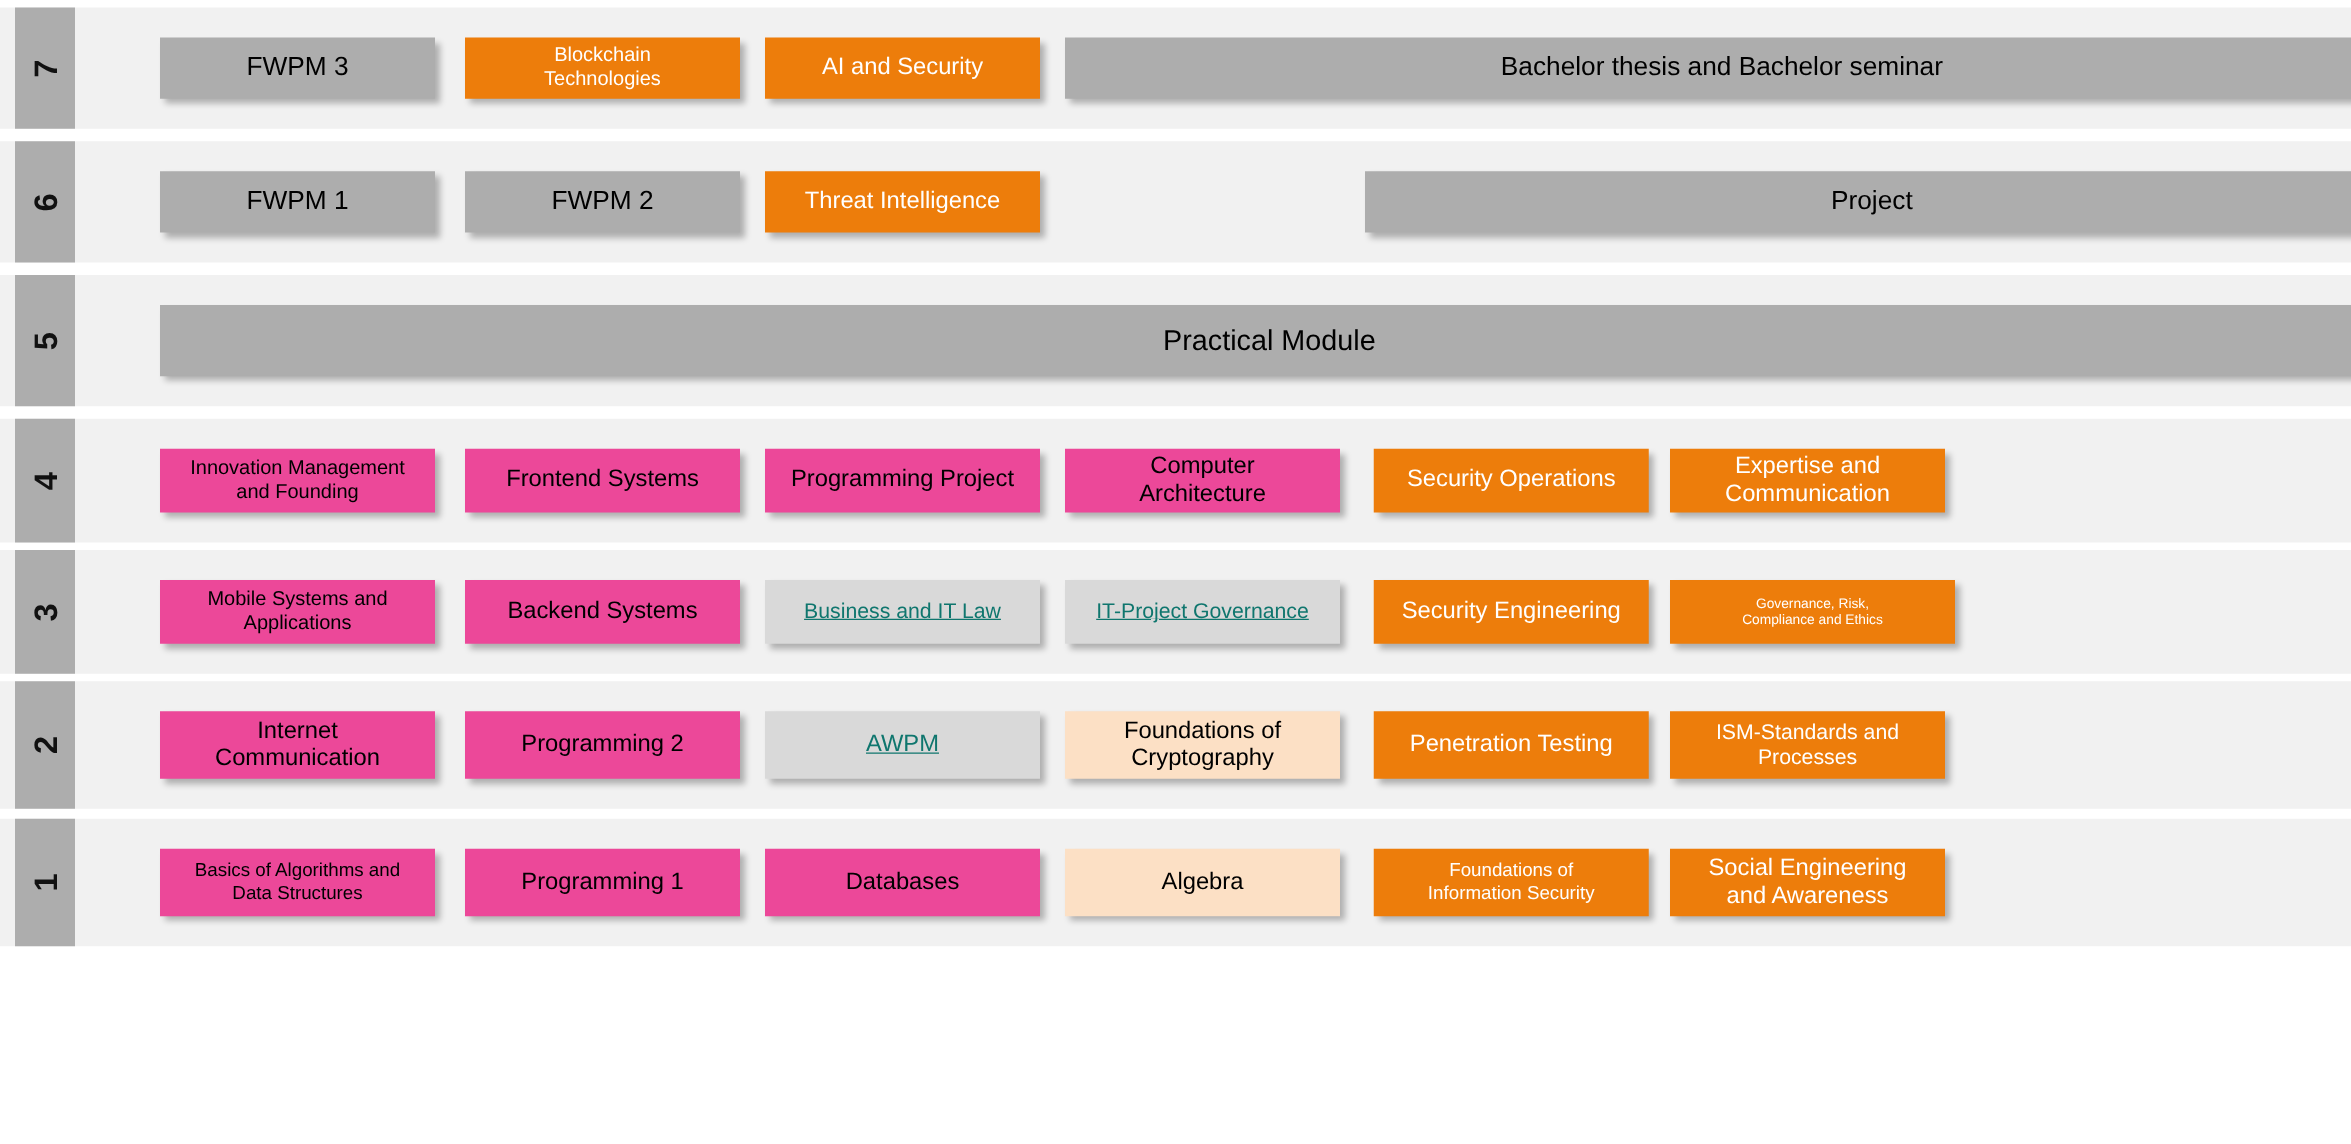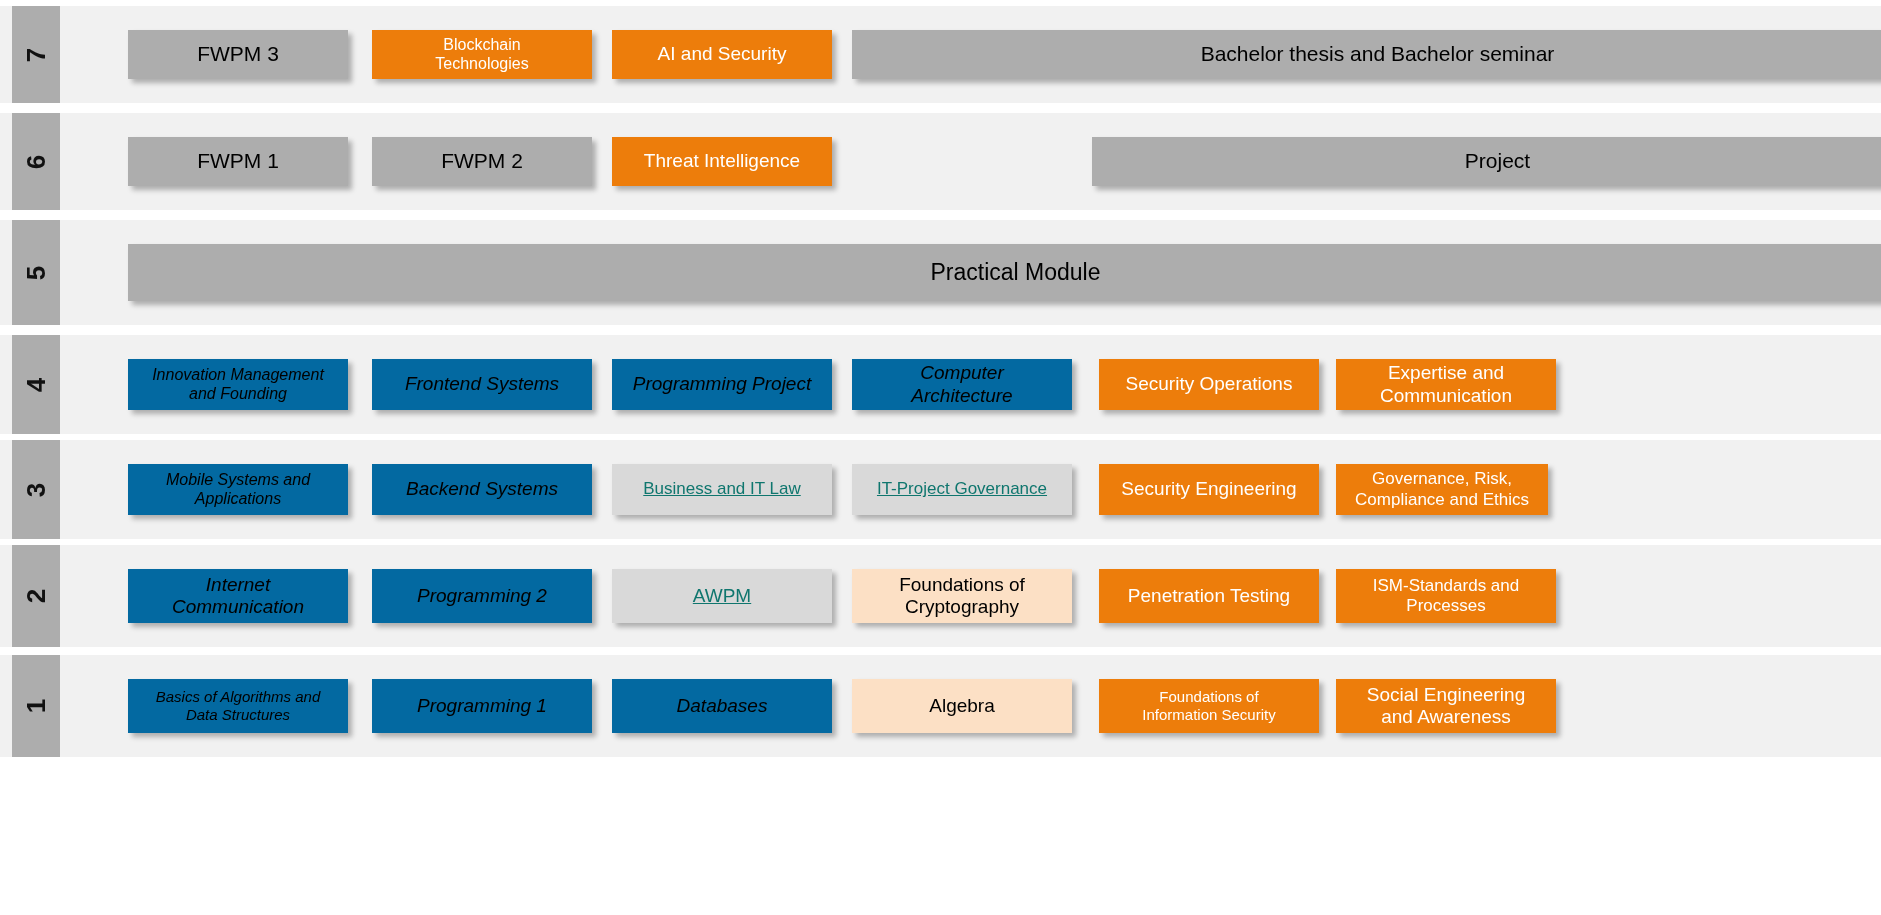--- a/index.html
+++ b/index.html
@@ -54,21 +54,21 @@
     text-align:center;
     padding:2px 8px;
     line-height:1.18;
     box-shadow:4px 4px 5px rgba(0,0,0,0.28);
     border:none;
     white-space:pre-line;
   }
   .c-gray      { background:#adadad; color:#000000; }
   .c-lightgray { background:#d9d9d9; color:#0f766e;text-decoration:underline; }
   .c-orange    { background:#ed7d0b; color:#ffffff; }
-  .c-peach     { background:#0369a1; color:#000000;font-style:italic; }
+  .c-peach     { background:#ec4899; color:#000000; }
   .c-lightpeach{ background:#fce0c5; color:#000000; }
 </style>
 </head>
 <body>
 
 <div id="chart">
     <div class="sem-row" style="top: 6px; height: 97px; width: 1881px;">
       <div class="sem-label">
         <span>7</span>
       </div>
@@ -119,21 +119,21 @@
       <div class="sem-label">
         <span>3</span>
       </div>
       <div class="track">
         <div class="module c-peach" style="left: 37px; width: 220px; top: 24px; height: 51px; font-size: 16px;">Mobile Systems and
 Applications</div>
         <div class="module c-peach" style="left: 281px; width: 220px; top: 24px; height: 51px; font-size: 19px;">Backend Systems</div>
         <div class="module c-lightgray" style="left: 521px; width: 220px; top: 24px; height: 51px; font-size: 17px;">Business and IT Law</div>
         <div class="module c-lightgray" style="left: 761px; width: 220px; top: 24px; height: 51px; font-size: 17px;">IT-Project Governance</div>
         <div class="module c-orange" style="left: 1008px; width: 220px; top: 24px; height: 51px; font-size: 19px;">Security Engineering</div>
-        <div class="module c-orange" style="left: 1245px; width: 212px; top: 24px; height: 51px; font-size: 17px;">Governance, Risk,
+        <div class="module c-orange" style="left: 1245px; width: 228px; top: 24px; height: 51px; font-size: 11px;">Governance, Risk,
 Compliance and Ethics</div>
       </div>
     </div>
     <div class="sem-row" style="top: 545px; height: 102px; width: 1881px;">
       <div class="sem-label">
         <span>2</span>
       </div>
       <div class="track">
         <div class="module c-peach" style="left: 37px; width: 220px; top: 24px; height: 54px; font-size: 19px;">Internet
 Communication</div>

